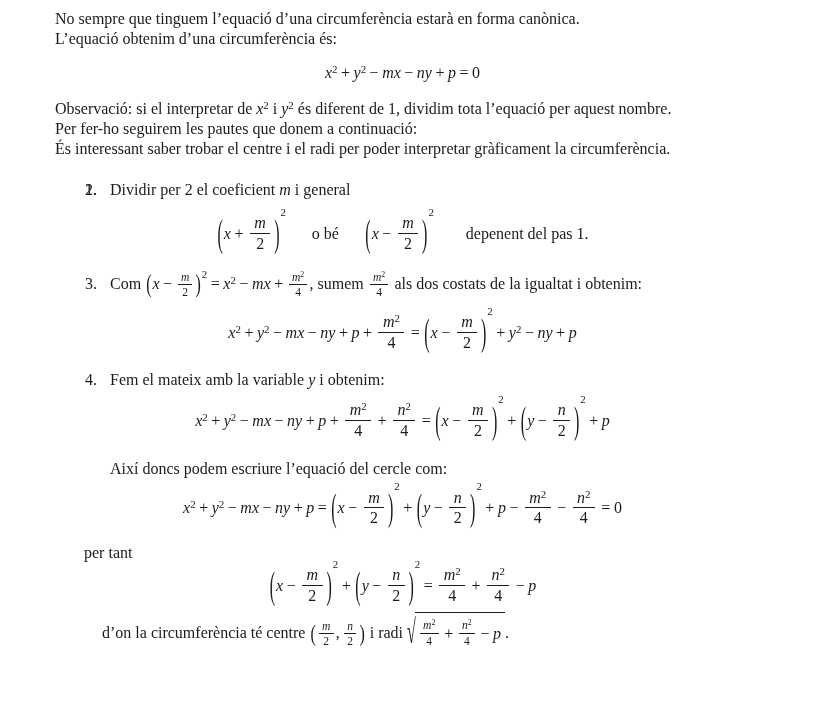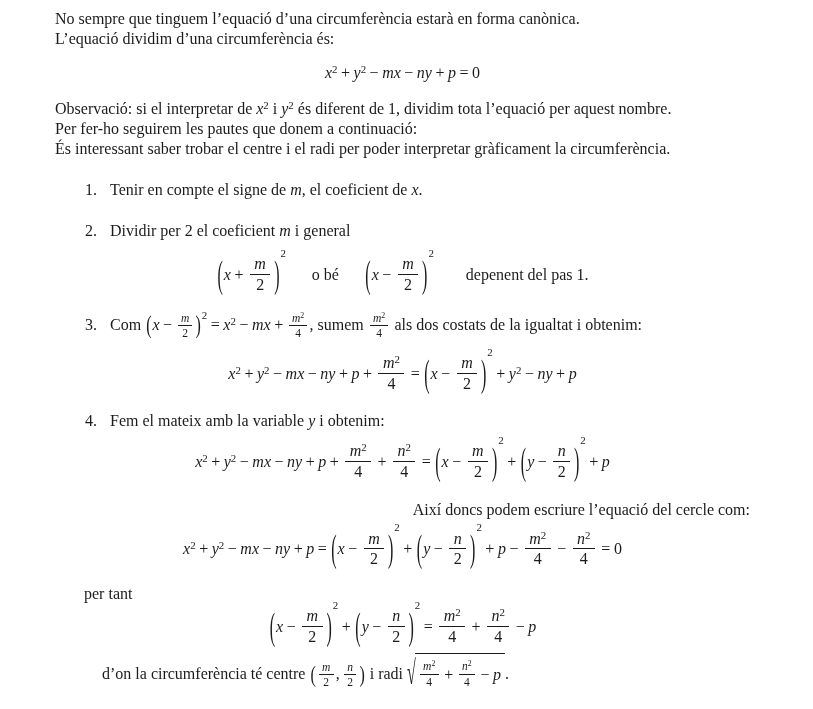--- a/index.html
+++ b/index.html
@@ -53,48 +53,47 @@
   .list { margin-top: 21px; }
   .list-item { position: relative; padding-left: 55px; }
   .list-num { position: absolute; left: 30px; top: 0; }
   .li-1 { line-height: 20px; }
   .li-2 { margin-top: 21px; line-height: 20px; }
   .li-3 { margin-top: 2px; line-height: 34px; }
   .li-4 { margin-top: 12px; line-height: 20px; }
 
   
   .cont { margin-left: 55px; line-height: 20px; }
-  .aixi { margin-top: 12px; text-align: right; }
+  .aixi { margin-top: 12px; }
   .pertant { margin-top: 7px; margin-left: 29px; }
   .conclusion { margin-top: 2px; line-height: 38px; margin-left: 47px; }
 </style>
 </head>
 <body>
 
 <div class="page">
   <div class="content">
 
     <p>
       <span class="line">No sempre que tinguem l’equació d’una circumferència estarà en forma canònica.</span>
-      <span class="line">L’equació dividim d’una circumferència és:</span>
+      <span class="line">L’equació obtenim d’una circumferència és:</span>
     </p>
 
     <div class="display-eq eq-general"><span class="mi">x</span><sup class="ms">2</sup><span class="mo">+</span><span class="mi">y</span><sup class="ms">2</sup><span class="mo">−</span><span class="mi">mx</span><span class="mo">−</span><span class="mi">ny</span><span class="mo">+</span><span class="mi">p</span><span class="mo">=</span><span class="mr">0</span></div>
 
     <p>
       <span class="line"><span class="mr">Observació: si el interpretar de </span><span class="mi">x</span><sup class="ms">2</sup><span class="mr"> i </span><span class="mi">y</span><sup class="ms">2</sup><span class="mr"> és diferent de 1, dividim tota l’equació per aquest nombre.</span></span>
       <span class="line">Per fer-ho seguirem les pautes que donem a continuació:</span>
       <span class="line">És interessant saber trobar el centre i el radi per poder interpretar gràficament la circumferència.</span>
     </p>
 
     <div class="list">
 
       <div class="list-item li-1">
         <span class="list-num">1.</span>
-        <span class="list-body"><span class="mr">Tenir en compte el signe de </span><span class="mi">m</span><span class="mr">, el coeficient de </span><span class="mi">x</span><span class="mr">.</span></span>
       </div>
 
       <div class="list-item li-2">
         <span class="list-num">2.</span>
         <span class="list-body"><span class="mr">Dividir per 2 el coeficient </span><span class="mi">m</span><span class="mr"> i general</span></span>
       </div>
 
       <div class="display-eq eq-tall eq-item2"><span class="paren" style="transform: scaleY(2.4);">(</span><span class="mi">x</span><span class="mo">+</span><span class="frac"><span class="num"><span class="mi">m</span></span><span class="den"><span class="mr">2</span></span></span><span class="paren" style="transform: scaleY(2.4);">)</span><sup class="ms hi">2</sup><span class="msp" style="width: 1.6em;"></span><span class="mr">o bé</span><span class="msp" style="width: 1.6em;"></span><span class="paren" style="transform: scaleY(2.4);">(</span><span class="mi">x</span><span class="mo">−</span><span class="frac"><span class="num"><span class="mi">m</span></span><span class="den"><span class="mr">2</span></span></span><span class="paren" style="transform: scaleY(2.4);">)</span><sup class="ms hi">2</sup><span class="msp" style="width: 2em;"></span><span class="mr">depenent del pas 1.</span></div>
 
       <div class="list-item li-3">

